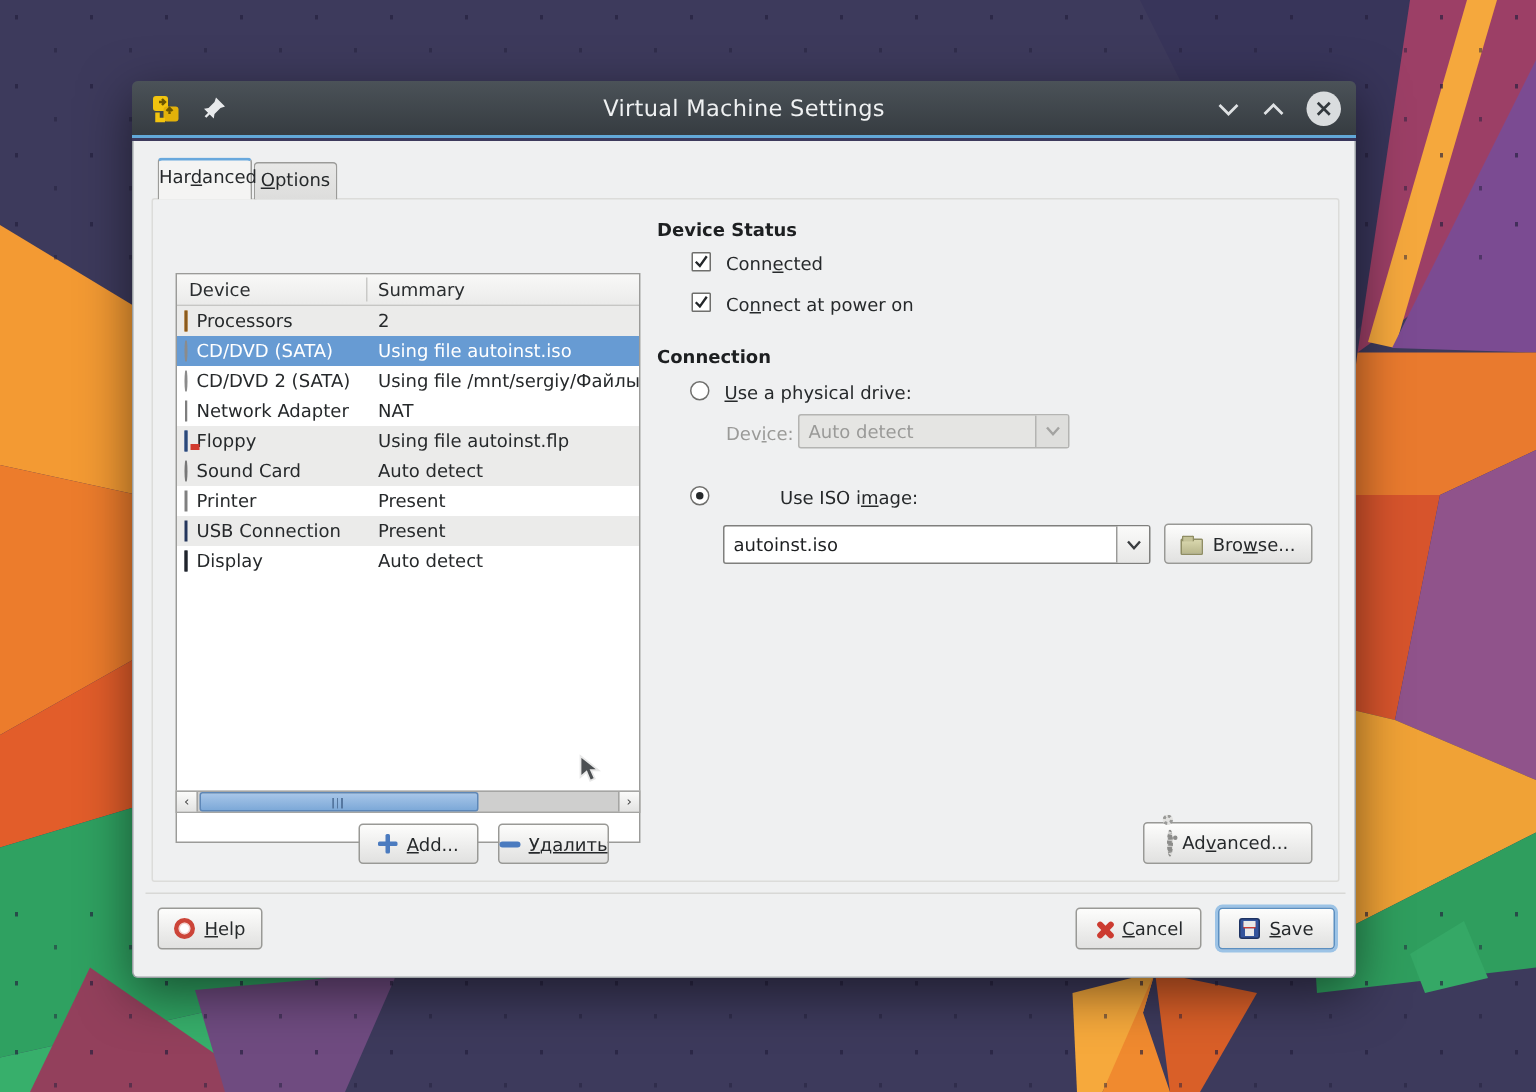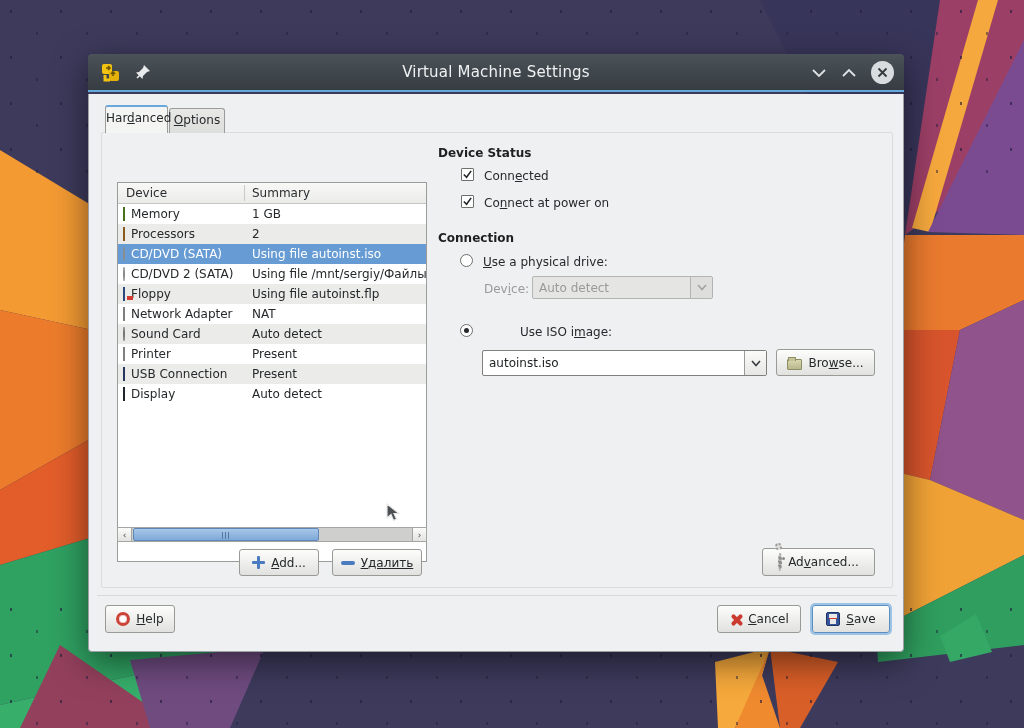--- a/index.html
+++ b/index.html
@@ -77,21 +77,21 @@
             background:linear-gradient(#a8c6e8,#7da9d8); border:1px solid #5d87b8; border-radius:2px; }
   .sgrip { position:absolute; left:50%; top:3px; width:9px; height:7px; transform:translateX(-50%);
            background:repeating-linear-gradient(90deg,#5577a0 0 1px,transparent 1px 3px); }
 
   
   .btn { position:absolute; display:flex; align-items:center; justify-content:center; gap:6px;
          background:linear-gradient(#fdfdfc,#e9e9e8 70%,#e1e1e0); border:1px solid #999996;
          border-radius:3px; font-size:12px; color:#26292b; }
   .btn .mn, .mn { text-decoration:underline; }
   .btn-add { left:150px; top:455px; width:80px; height:27px; }
-  .btn-remove { left:243px; top:455px; width:90px; height:27px;text-decoration:underline; }
+  .btn-remove { left:243px; top:455px; width:74px; height:27px;text-decoration:underline; }
   .btn-adv { left:673px; top:454px; width:113px; height:28px; }
   .btn-help { left:16px; top:511px; width:70px; height:28px; }
   .btn-cancel { left:628px; top:511px; width:84px; height:28px; }
   .btn-save { left:723px; top:511px; width:78px; height:28px;
               box-shadow:0 0 0 2px #9cc3e6; border-color:#5c8fc0; }
   .ic-plus { position:relative; width:13px; height:13px; }
   .ic-plus:before { content:""; position:absolute; left:5px; top:0; width:3px; height:13px; background:#4b7bbf; border-radius:1px; }
   .ic-plus:after  { content:""; position:absolute; left:0; top:5px; width:13px; height:3px; background:#4b7bbf; border-radius:1px; }
   .ic-minus { width:14px; height:4px; background:#4b7bbf; border-radius:2px; }
   .ic-gear { width:11px; height:11px; border:2px dotted #8c8c8a; border-radius:50%; position:relative; background:#d9d9d7; }
@@ -215,43 +215,39 @@
         <span class="mn">O</span><span>ptions</span>
       </div>
       <div class="pane"></div>
 
       <div class="tpanel">
         <div class="thead">
           <span class="c1">Device</span>
           <span class="sep"></span>
           <span class="c2">Summary</span>
         </div>
-        <div class="trow">
-          <span class="dcell dev"><span class="dicon i-mem"></span><span>Memory</span></span>
-          <span class="dcell sum">1 GB</span>
-        </div>
         <div class="trow alt">
           <span class="dcell dev"><span class="dicon i-cpu"></span><span>Processors</span></span>
           <span class="dcell sum">2</span>
         </div>
         <div class="trow selected">
           <span class="dcell dev"><span class="dicon i-cd"></span><span>CD/DVD (SATA)</span></span>
           <span class="dcell sum">Using file autoinst.iso</span>
         </div>
         <div class="trow">
           <span class="dcell dev"><span class="dicon i-cd"></span><span>CD/DVD 2 (SATA)</span></span>
           <span class="dcell sum">Using file /mnt/sergiy/Файлы/Ди</span>
         </div>
+        <div class="trow">
+          <span class="dcell dev"><span class="dicon i-net"></span><span>Network Adapter</span></span>
+          <span class="dcell sum">NAT</span>
+        </div>
         <div class="trow alt">
           <span class="dcell dev"><span class="dicon i-floppy"></span><span>Floppy</span></span>
           <span class="dcell sum">Using file autoinst.flp</span>
-        </div>
-        <div class="trow">
-          <span class="dcell dev"><span class="dicon i-net"></span><span>Network Adapter</span></span>
-          <span class="dcell sum">NAT</span>
         </div>
         <div class="trow alt">
           <span class="dcell dev"><span class="dicon i-snd"></span><span>Sound Card</span></span>
           <span class="dcell sum">Auto detect</span>
         </div>
         <div class="trow">
           <span class="dcell dev"><span class="dicon i-prn"></span><span>Printer</span></span>
           <span class="dcell sum">Present</span>
         </div>
         <div class="trow alt">

